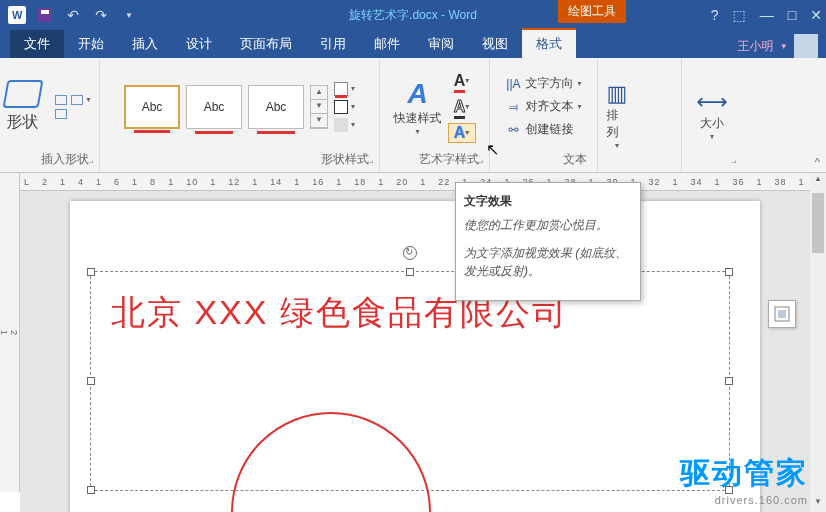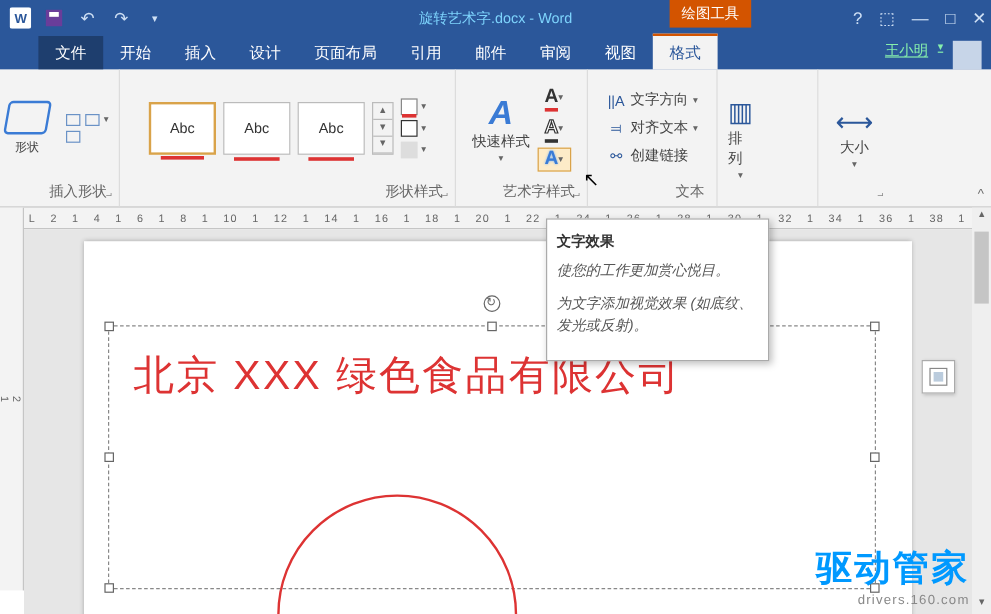--- a/index.html
+++ b/index.html
@@ -10,33 +10,33 @@
 .titlebar .qat { display: flex; align-items: center; gap: 6px; padding-left: 6px; }
 .qat-icon { width: 22px; height: 22px; display: flex; align-items: center; justify-content: center; cursor: default; }
 .titlebar .title { position: absolute; left: 50%; transform: translateX(-50%); color: #7dd3fc; }
 .titlebar .draw-tools { position: absolute; right: 200px; top: 0; background: #d35400; padding: 3px 10px; font-size: 12px; color: #fff; }
 .titlebar .winbtns { position: absolute; right: 4px; display: flex; gap: 14px; align-items: center; }
 .winbtn { color: #cfe0f5; font-size: 14px; }
 
 
 .tabs { height: 28px; background: #2b579a; display: flex; align-items: flex-end; padding-left: 10px; position: relative; }
 .tab { padding: 5px 14px; color: #fff; font-size: 13px; cursor: pointer; }
-.tab.file { background: #1e3e6e; margin-left: 22px; }
+.tab.file { background: #1e3e6e; }
 .tab.active { background: #f3f3f3; color: #2b579a; border-top: 2px solid #d35400; margin-top: -2px; }
-.user-area { position: absolute; right: 8px; top: 4px; color: #86efac; font-size: 12px; display: flex; align-items: flex-start; gap: 8px; text-decoration: underline; }
+.user-area { position: absolute; right: 8px; top: 4px; color: #f9a8d4; font-size: 12px; display: flex; align-items: center; gap: 8px; }
 .avatar { width: 24px; height: 24px; background: #c7d5e8; }
 
 
 .ribbon { height: 115px; background: #f3f3f3; border-bottom: 1px solid #c5c5c5; display: flex; position: relative; }
 .group { border-right: 1px solid #dcdcdc; padding: 6px 10px 2px; display: flex; flex-direction: column; align-items: center; justify-content: space-between; }
 .group-body { display: flex; align-items: center; gap: 6px; flex: 1; }
 .group-label { font-size: 12px; color: #666; padding: 2px 0; width: 100%; text-align: right; position: relative; }
 .group-label.hasdlg::after { content: "⌐"; position: absolute; right: -4px; bottom: 2px; transform: rotate(180deg); font-size: 9px; color: #888; }
 
-.shape-btn { display: flex; flex-direction: column; align-items: center; gap: 4px; font-size: 10px; color: #444; padding: 4px; }
+.shape-btn { display: flex; flex-direction: column; align-items: center; gap: 4px; font-size: 16px; color: #444; padding: 4px; }
 .shape-icon { width: 36px; height: 28px; border: 2px solid #3a7bd5; border-radius: 4px; transform: skewX(-10deg); position: relative; }
 .mini-shapes { display: grid; grid-template-columns: repeat(3, 12px); gap: 4px; margin-left: 4px; }
 .mini-shape { width: 12px; height: 10px; border: 1px solid #6a92c6; }
 
 .style-box { width: 56px; height: 44px; border: 1px solid #bbb; background: #fff; display: flex; align-items: center; justify-content: center; font-size: 12px; color: #333; position: relative; }
 .style-box.sel { border: 2px solid #d9a34a; }
 .style-box::after { content: ""; position: absolute; bottom: -6px; left: 8px; right: 8px; height: 3px; background: #d33; }
 .style-nav { display: flex; flex-direction: column; border: 1px solid #bbb; }
 .style-nav span { width: 16px; height: 14px; border-bottom: 1px solid #bbb; font-size: 9px; text-align: center; color: #666; }
 

